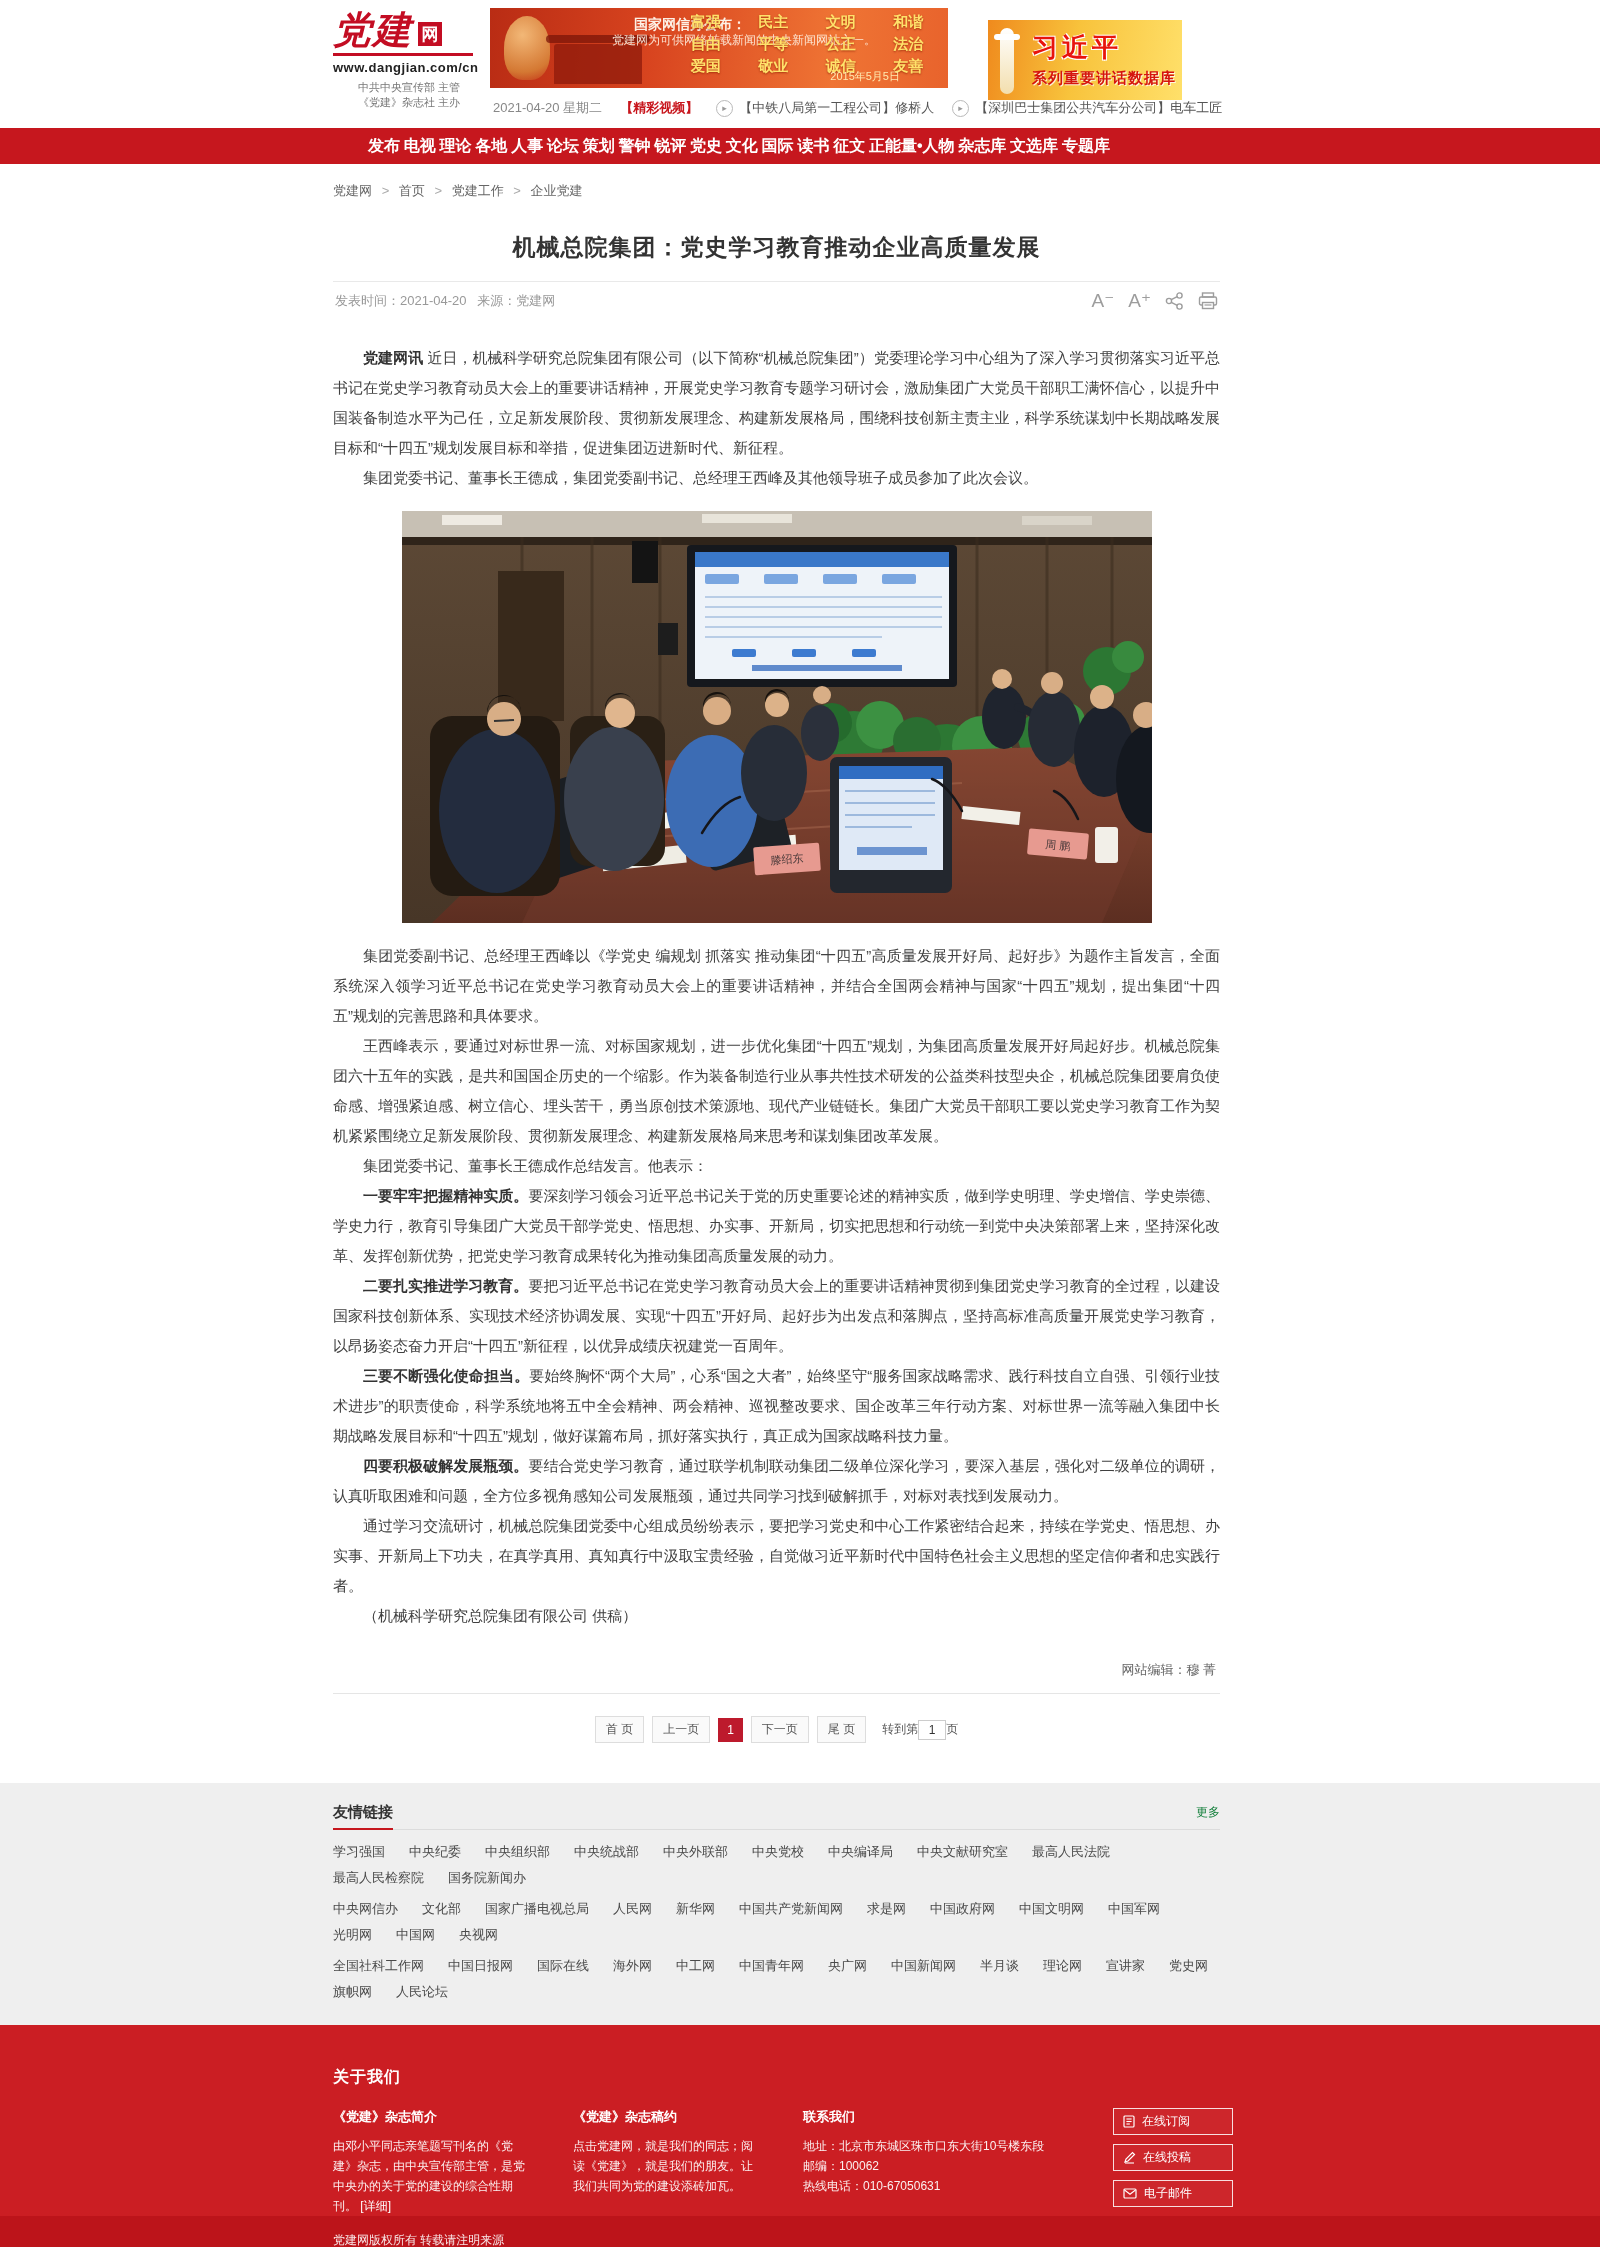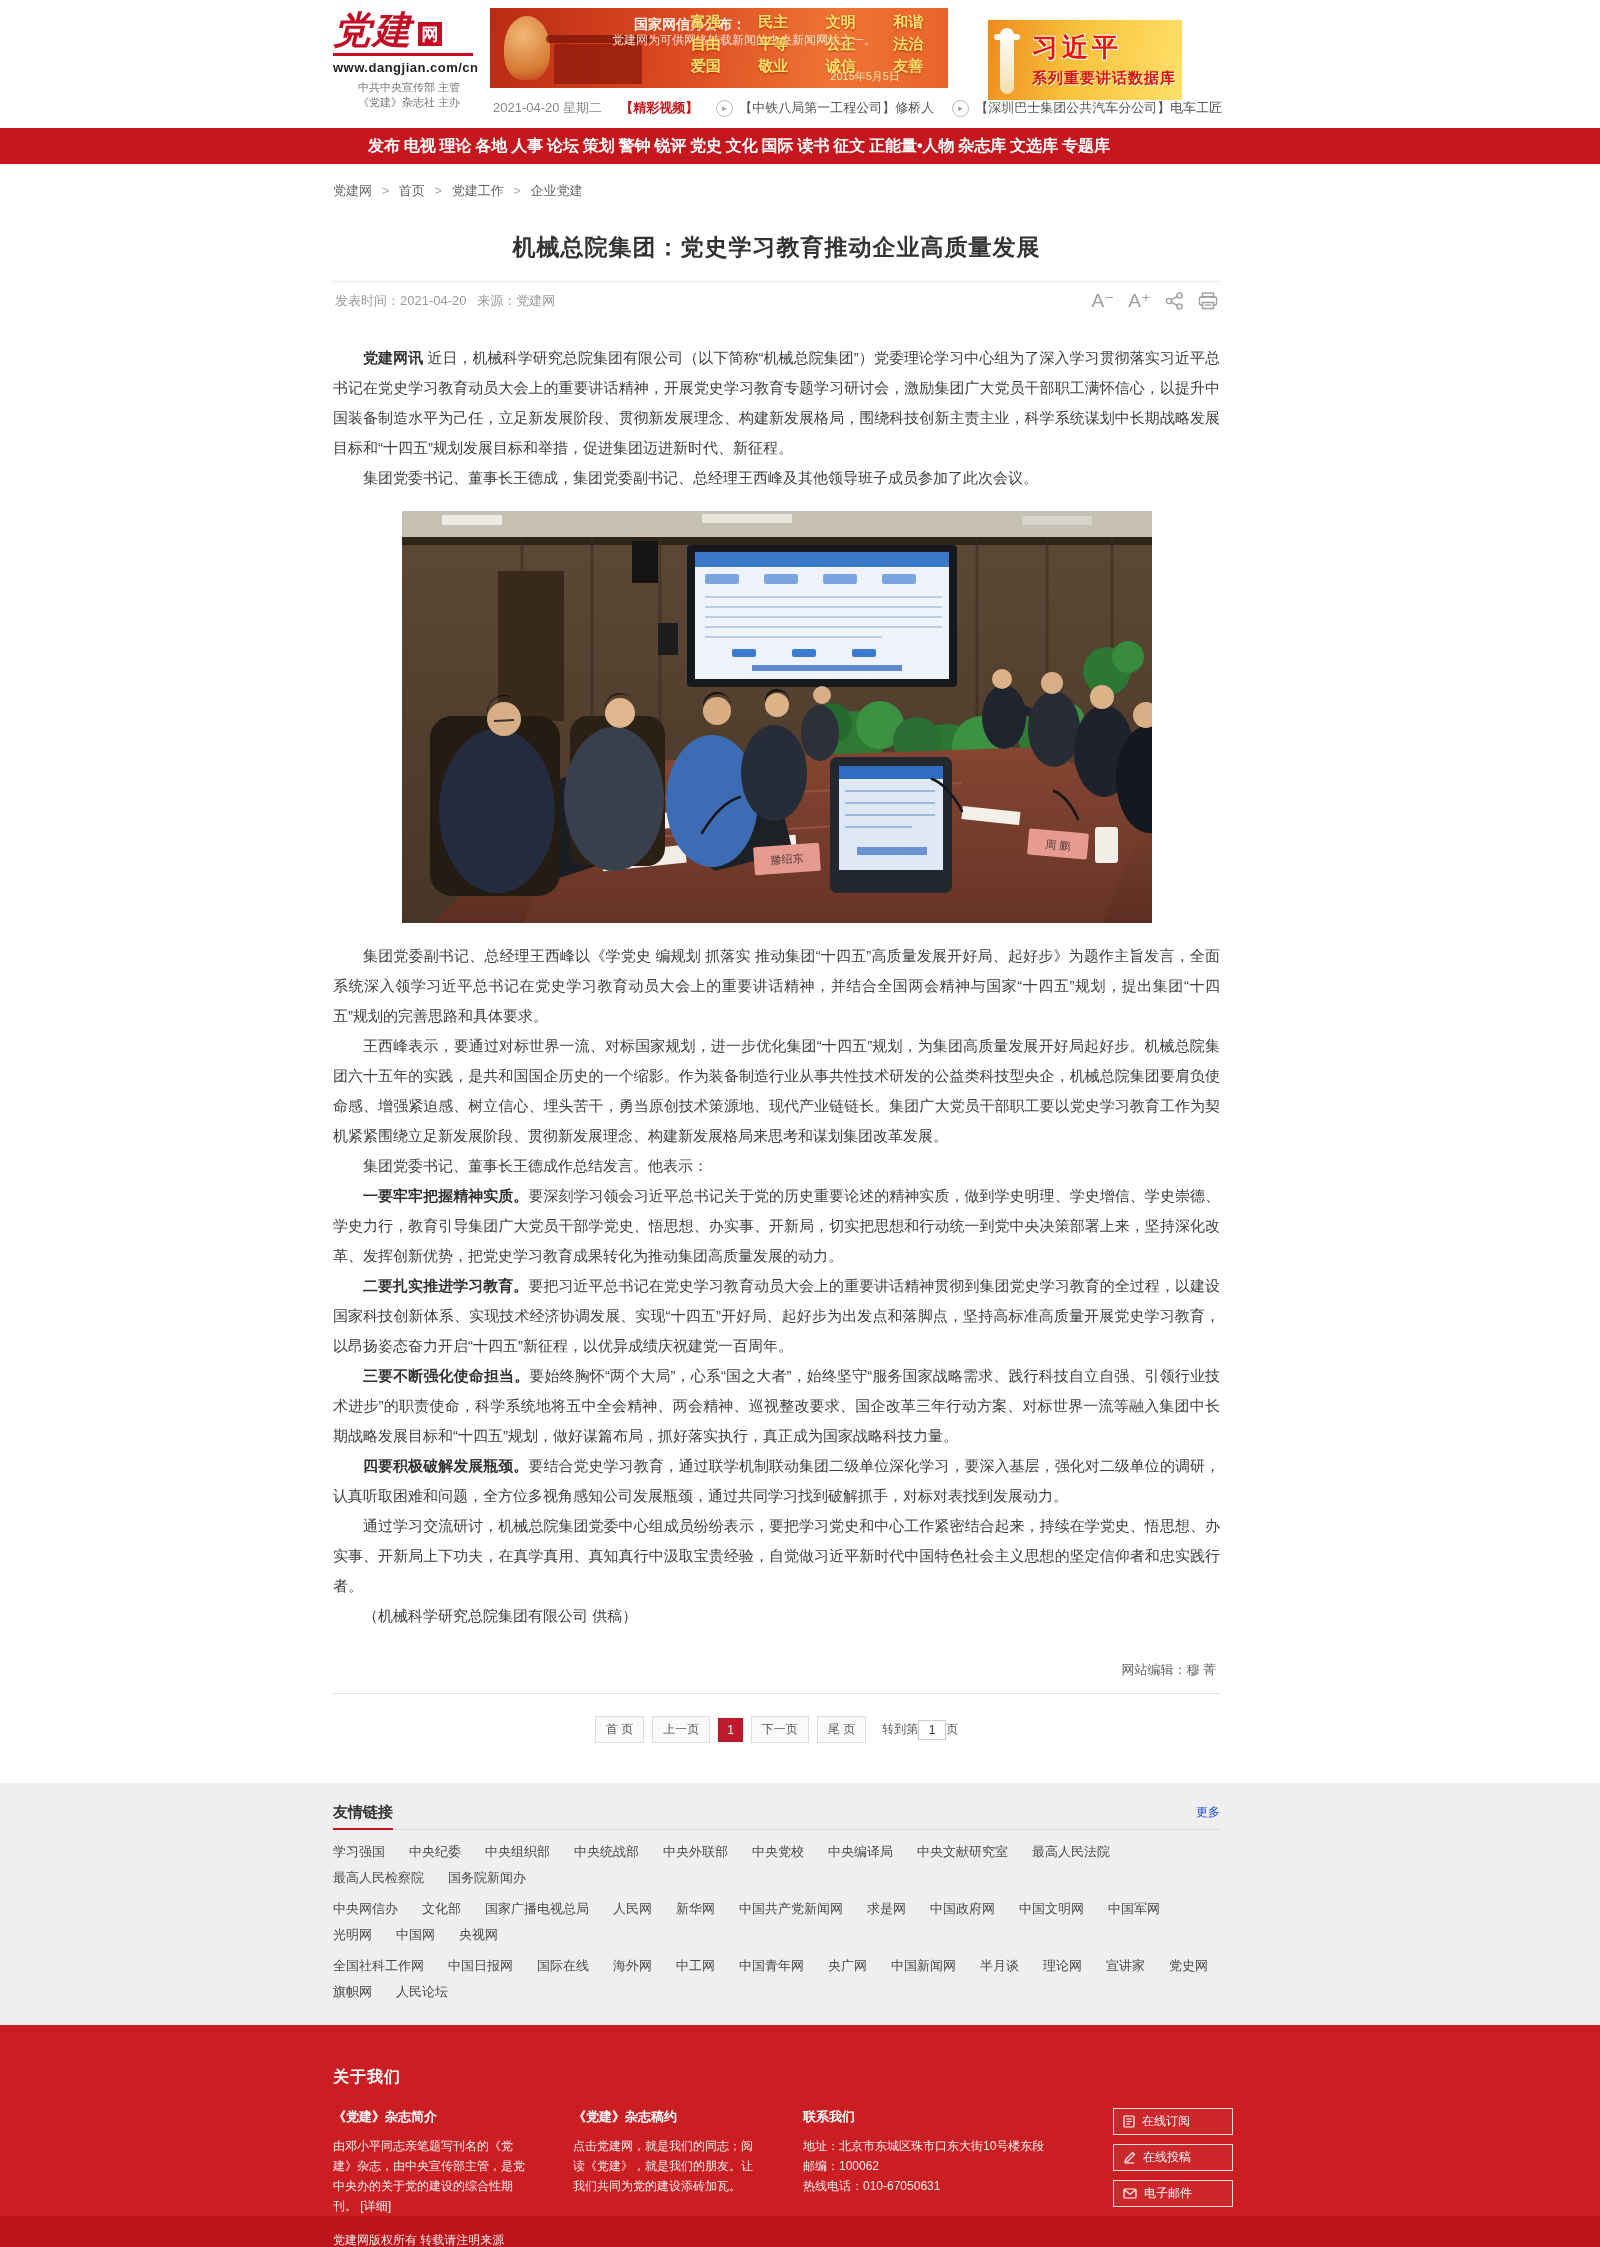--- a/index.html
+++ b/index.html
@@ -74,21 +74,21 @@
   .page-btn{border:1px solid #ddd;background:#fafafa;padding:4px 10px;cursor:pointer;color:#555;}
   .page-btn.active{background:#bd1a2d;border-color:#bd1a2d;color:#fff;padding:4px 8px;}
   .goto{display:flex;align-items:center;margin-left:8px;color:#555;}
   .goto input{width:26px;height:18px;border:1px solid #ccc;text-align:center;font-size:12px;color:#333;padding:0;}
 
   
   .friend-panel{background:#efefef;padding:20px 0 24px;}
   .friend-inner{margin-left:333px;width:887px;}
   .friend-head{display:flex;justify-content:space-between;align-items:flex-end;border-bottom:1px solid #dcdcdc;padding-bottom:8px;}
   .friend-title{font-size:15px;font-weight:bold;color:#333;border-bottom:2px solid #c6171e;padding-bottom:6px;margin-bottom:-9px;}
-  .friend-more{font-size:12px;color:#1d4ed8;cursor:pointer;}
+  .friend-more{font-size:12px;color:#15803d;cursor:pointer;}
   .friend-row{margin-top:13px;display:flex;flex-wrap:wrap;column-gap:24px;row-gap:8px;font-size:13px;color:#4a4a4a;}
   .friend-link{cursor:pointer;white-space:nowrap;}
 
   
   .footer{background:#cb1e23;color:#fff;flex:1;display:flex;flex-direction:column;}
   .footer-inner{margin-left:333px;width:900px;padding-top:42px;}
   .about-title{font-size:16px;font-weight:bold;letter-spacing:1px;}
   .footer-cols{display:flex;margin-top:20px;}
   .f-col{margin-right:42px;}
   .f-col1{width:198px;}

